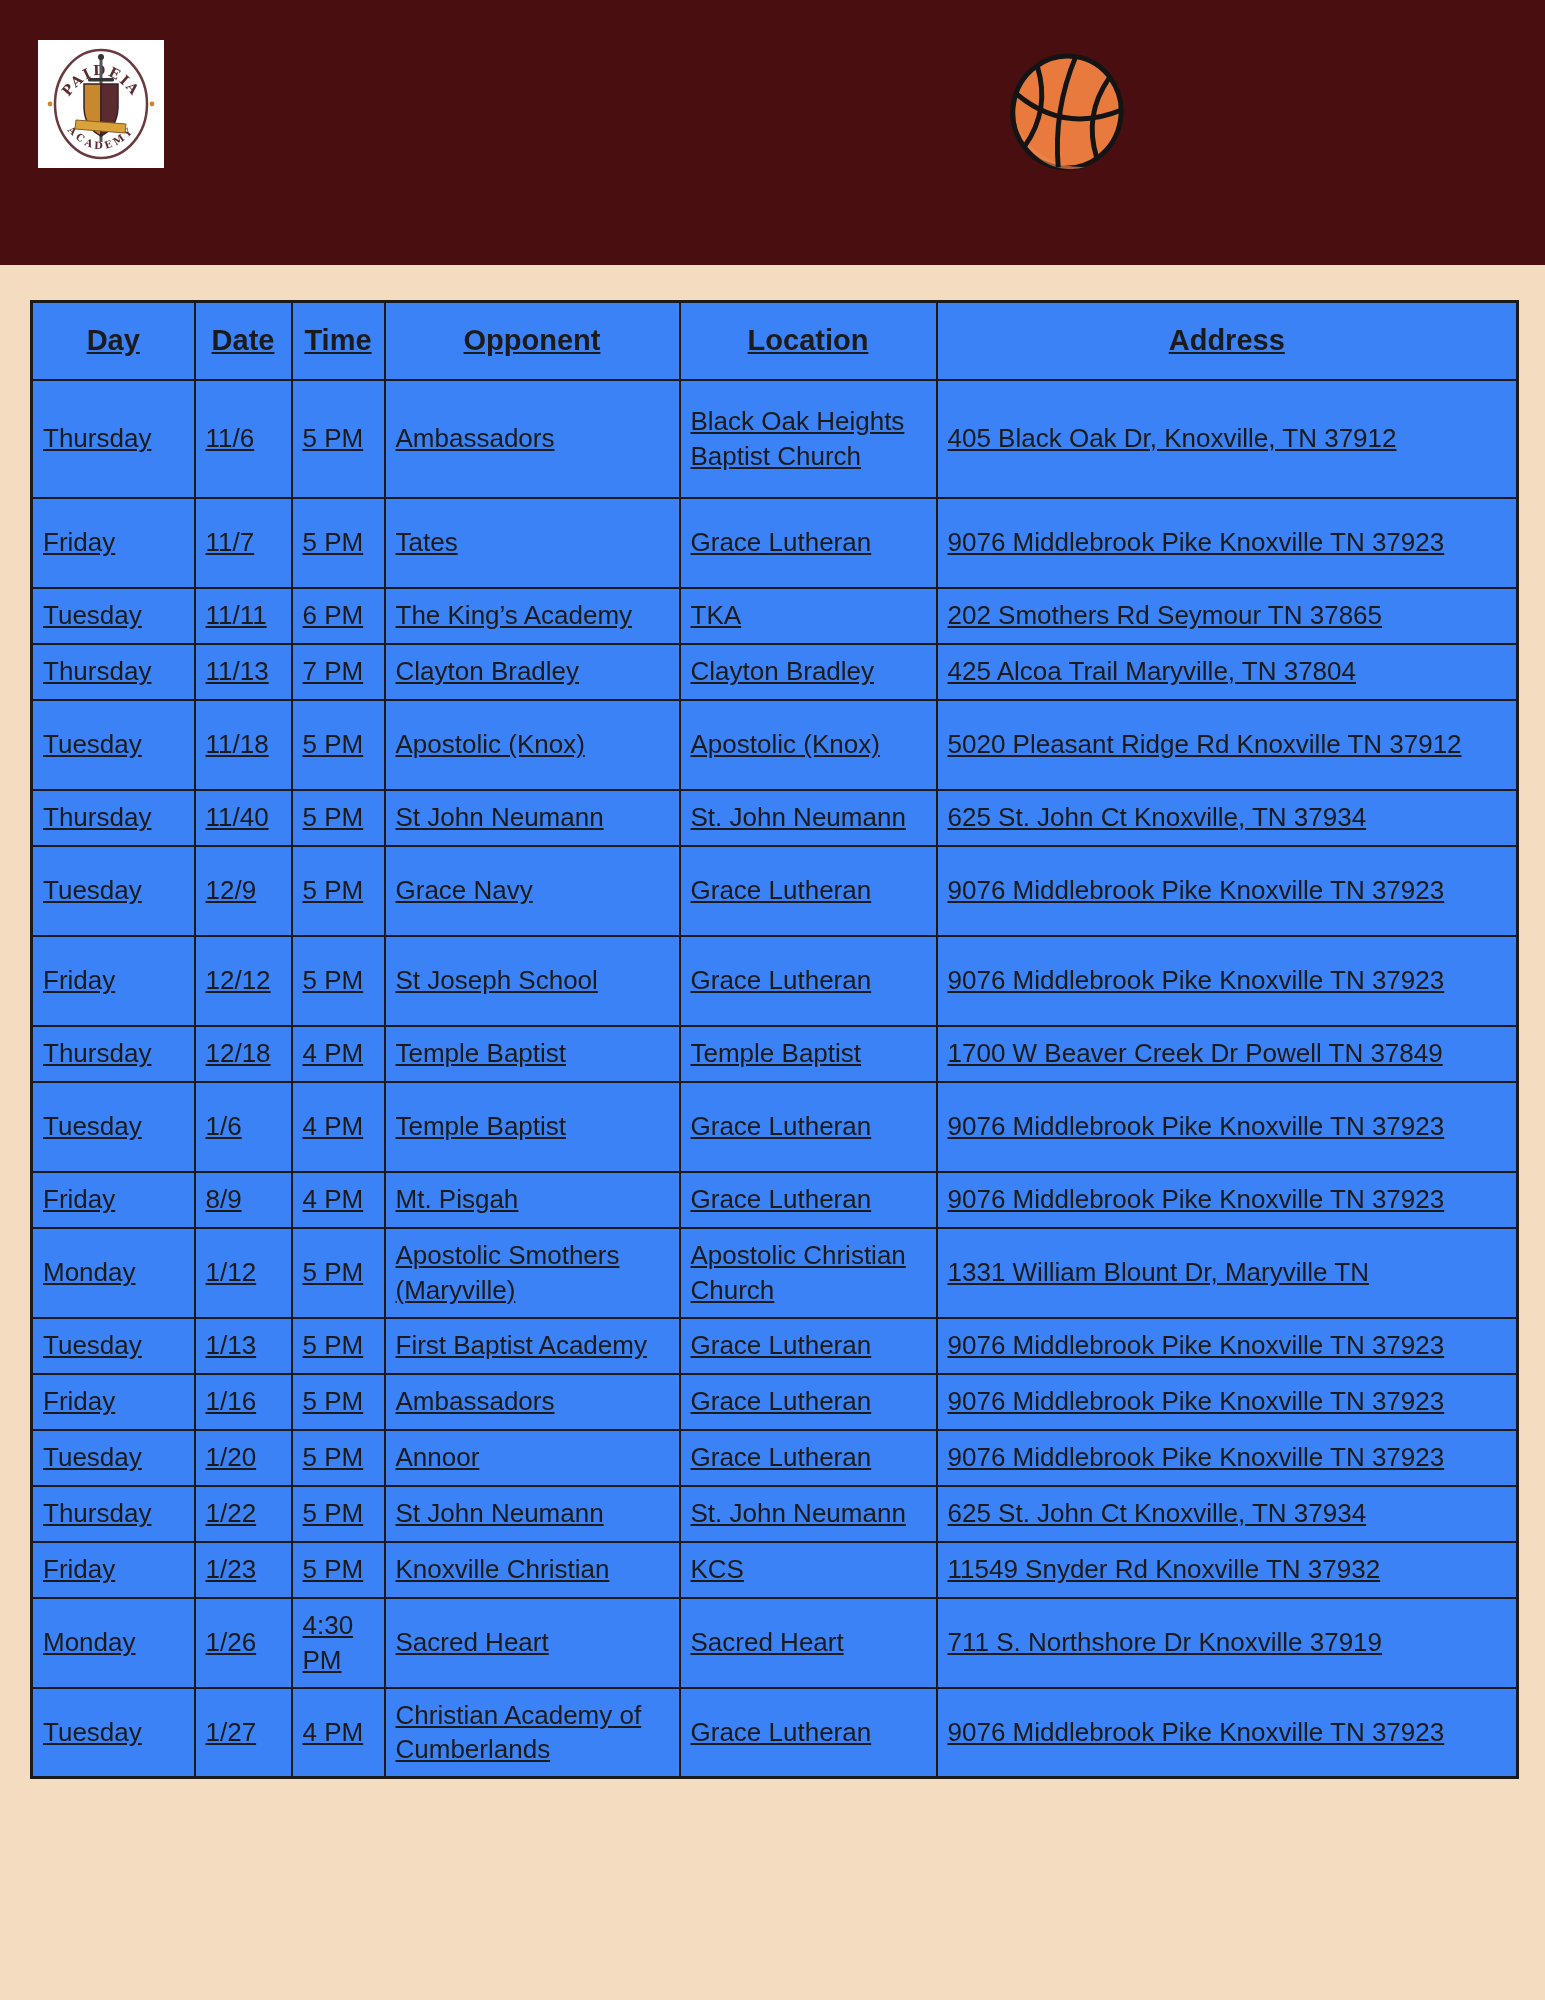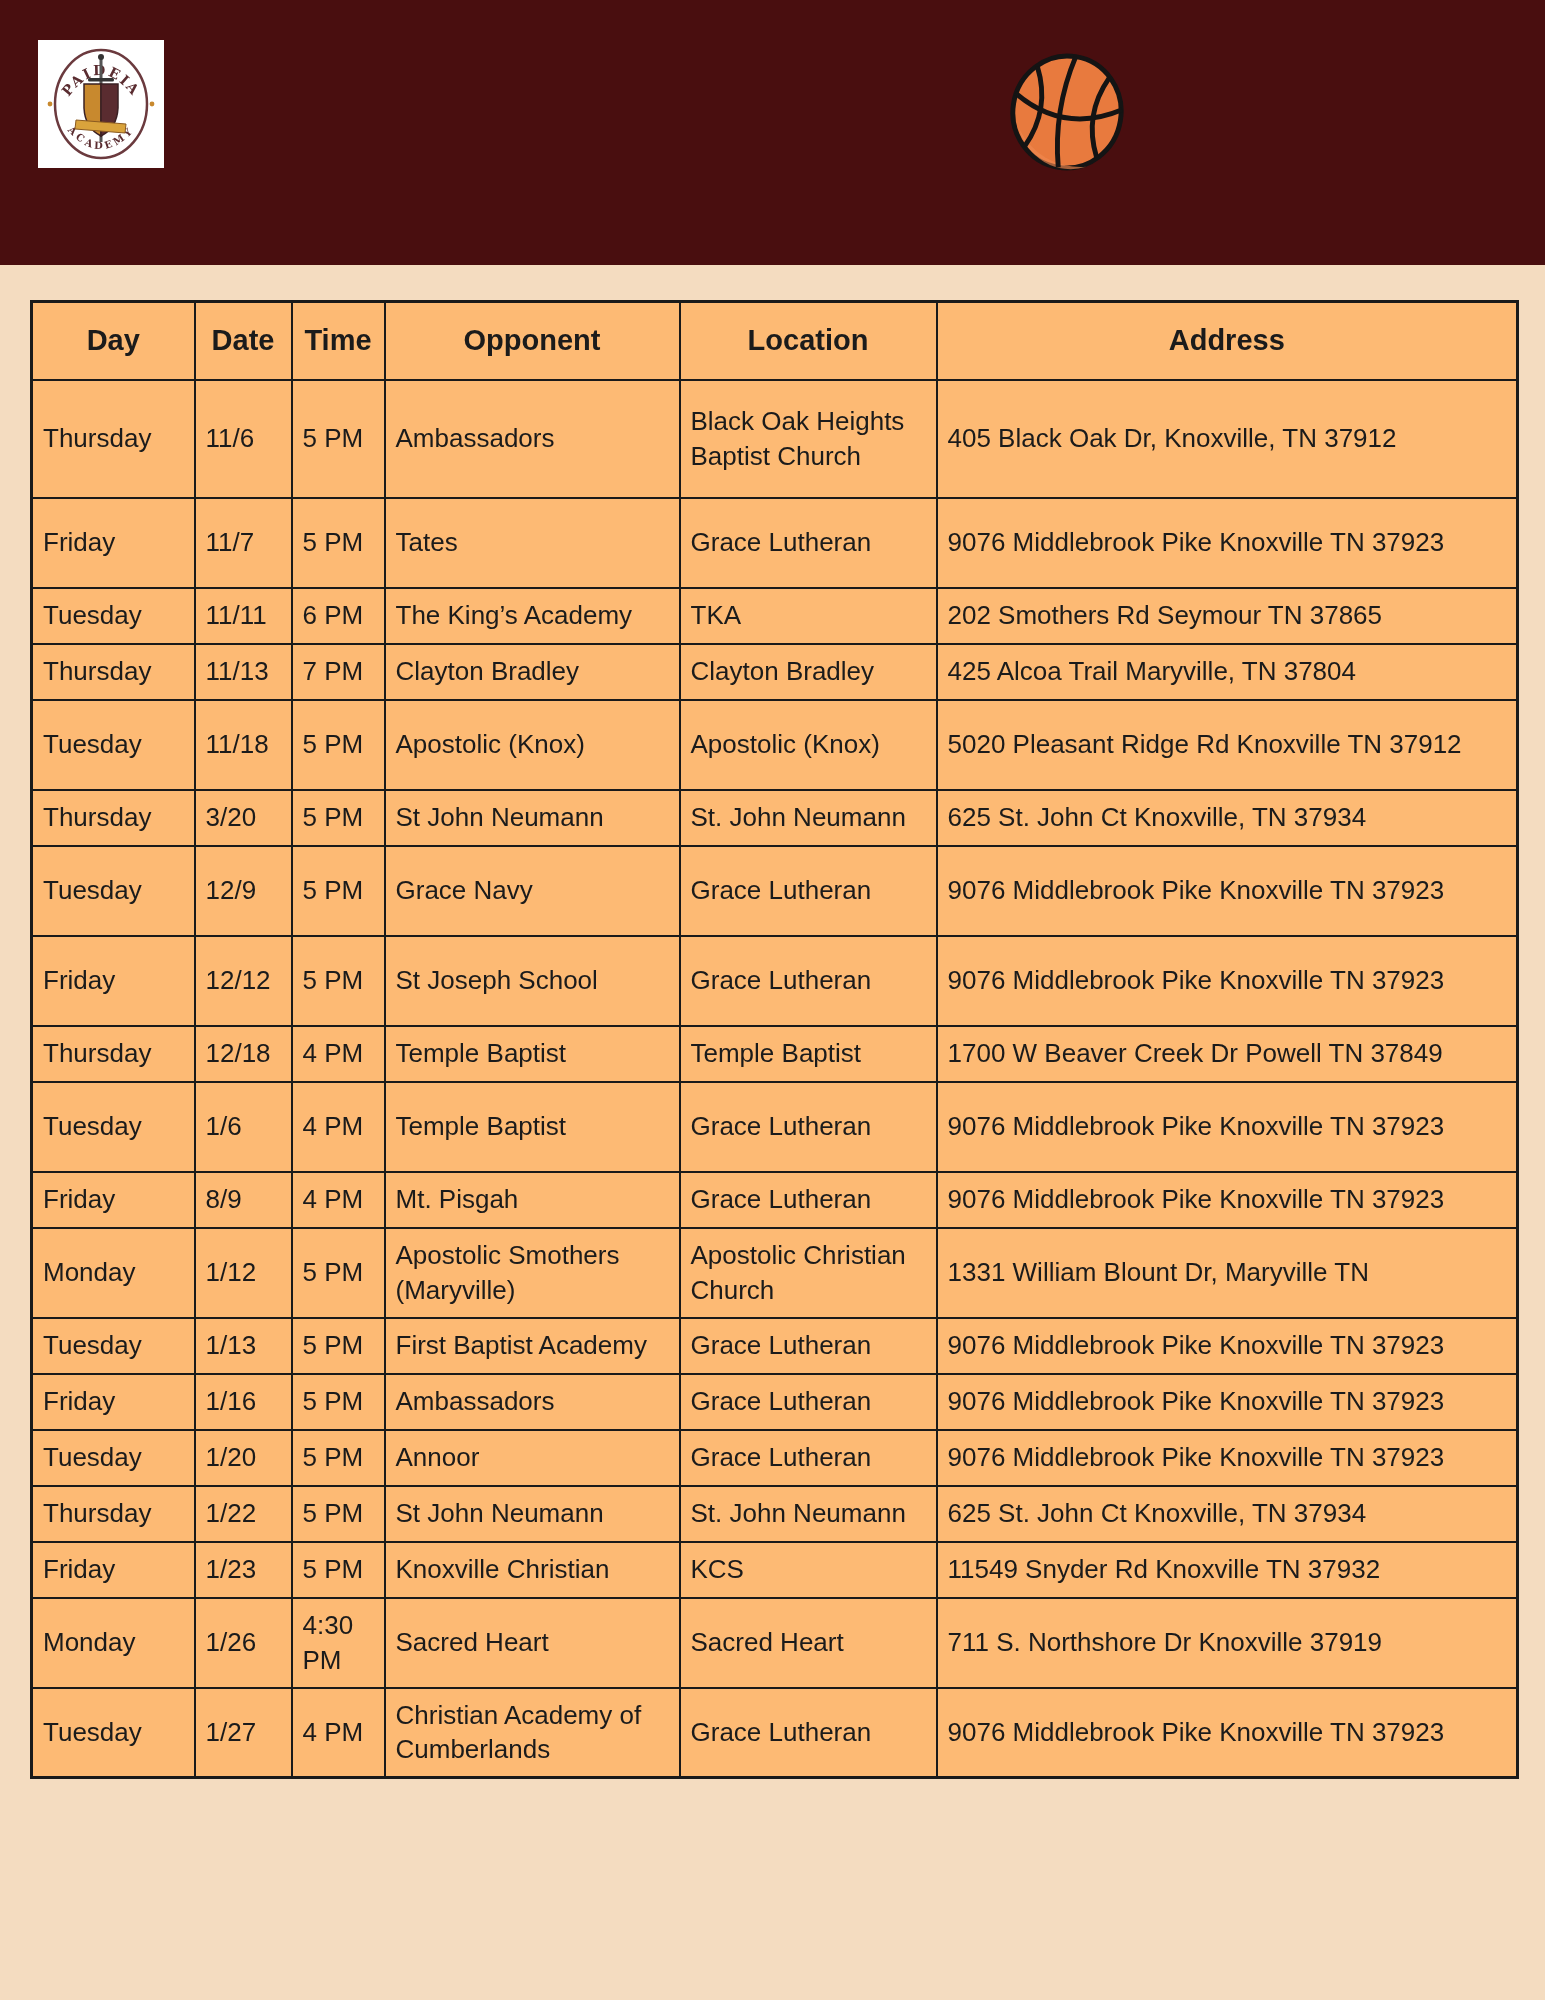--- a/index.html
+++ b/index.html
@@ -28,21 +28,21 @@
   .title-line2{font-size:86px;letter-spacing:2px;margin-top:-6px;white-space:nowrap;}
   .ball-wrap{
     position:absolute;left:1008px;top:52px;width:118px;height:120px;
   }
   
   .table-wrap{
     position:absolute;left:30px;top:300px;width:1486px;
   }
   table.sched{
     table-layout:fixed;width:1486px;border-collapse:collapse;
-    background:#fdba74;border:3px solid #1a1a1a;
+    background:#3b82f6;border:3px solid #1a1a1a;text-decoration:underline;
   }
   table.sched th, table.sched td{
     border:2px solid #1a1a1a;
     vertical-align:middle;
     overflow:hidden;
   }
   table.sched th{
     font-size:29px;font-weight:bold;text-align:center;padding:6px 4px;
   }
   table.sched td{
@@ -168,21 +168,21 @@
         <tr>
           <td class="col-day">Tuesday</td>
           <td class="col-date">11/18</td>
           <td class="col-time">5 PM</td>
           <td class="col-opponent">Apostolic (Knox)</td>
           <td class="col-location">Apostolic (Knox)</td>
           <td class="col-address">5020 Pleasant Ridge Rd Knoxville TN 37912</td>
         </tr>
         <tr>
           <td class="col-day">Thursday</td>
-          <td class="col-date">3/20</td>
+          <td class="col-date">11/40</td>
           <td class="col-time">5 PM</td>
           <td class="col-opponent">St John Neumann</td>
           <td class="col-location">St. John Neumann</td>
           <td class="col-address">625 St. John Ct Knoxville, TN 37934</td>
         </tr>
         <tr>
           <td class="col-day">Tuesday</td>
           <td class="col-date">12/9</td>
           <td class="col-time">5 PM</td>
           <td class="col-opponent">Grace Navy</td>

